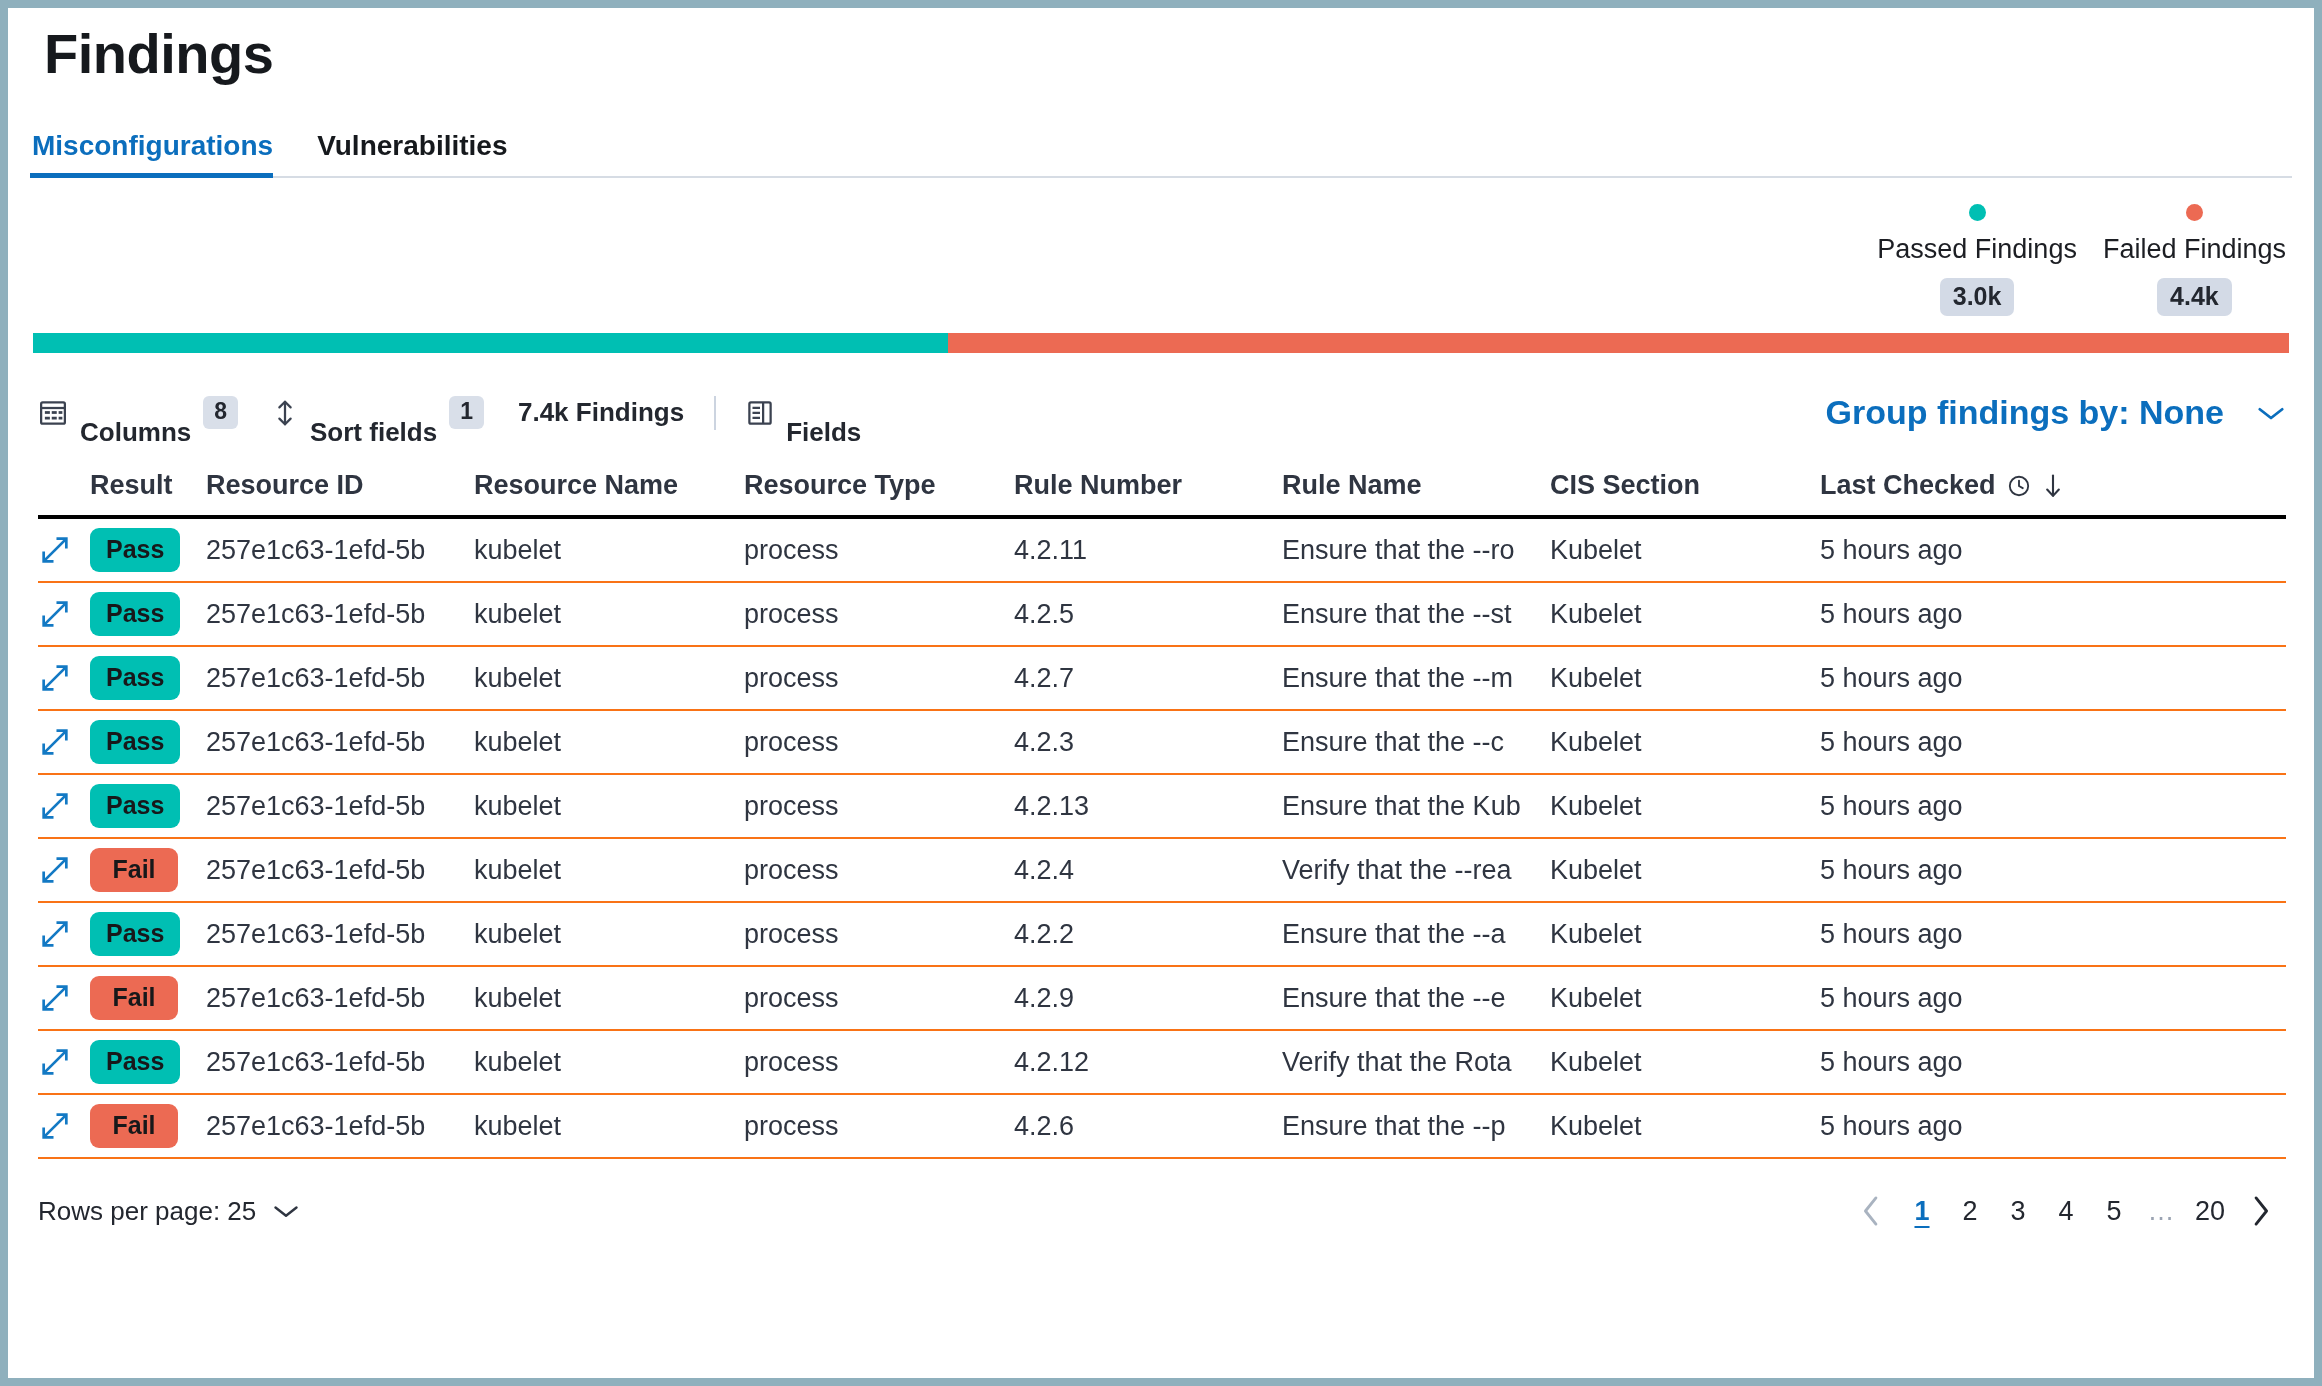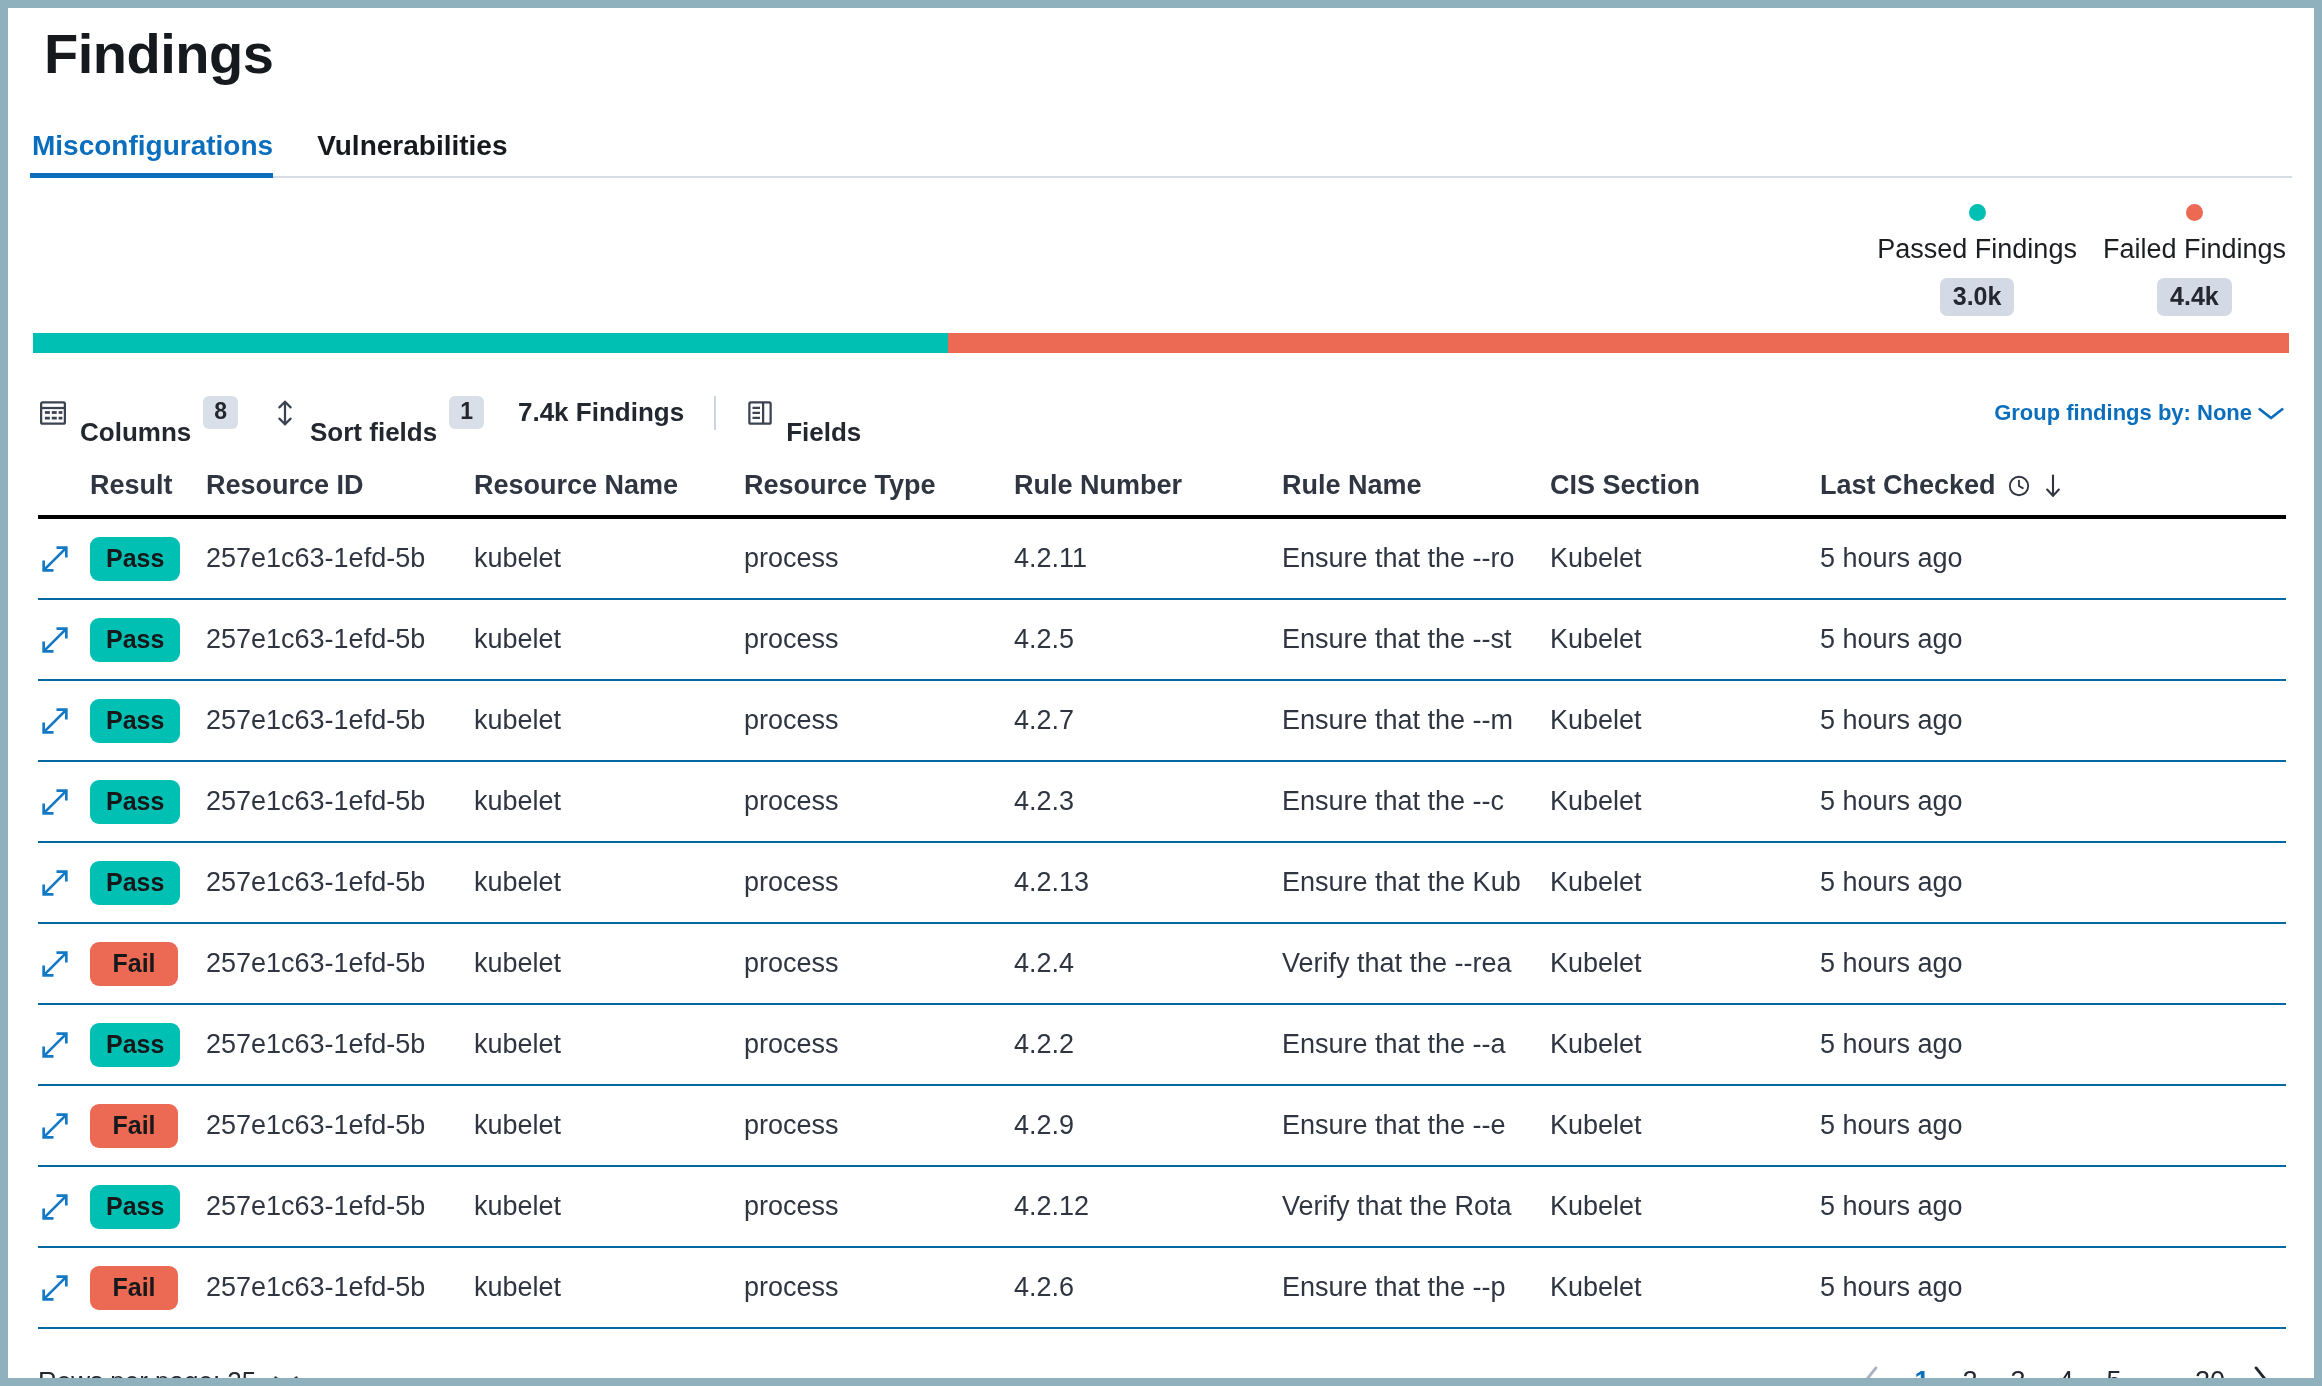--- a/index.html
+++ b/index.html
@@ -115,26 +115,26 @@
     color: #23272f;
     background: #d9dfe9;
     border-radius: 6px;
     padding: 2px 11px 3px 11px;
     line-height: 1.2;
   }
   .tb-static { font-size: 26px; font-weight: bold; color: #23272f; margin-right: 30px; white-space: nowrap; }
   .tb-divider { width: 2px; height: 34px; background: #ccd4e0; margin-right: 30px; }
   .tb-spacer { flex: 1 1 auto; }
   .group-by {
-    font-size: 22px;
+    font-size: 34px;
     font-weight: bold;
     color: #0b6ebd;
     display: flex;
     align-items: center;
-    gap: 4px;
+    gap: 32px;
     cursor: pointer;
     white-space: nowrap;
   }
 
   
   .table { width: 100%; padding: 0 28px 0 30px; margin-top: 22px; }
   .trow { display: flex; align-items: center; }
   .thead {
     border-bottom: 4px solid #000000;
     padding-bottom: 14px;
@@ -143,22 +143,22 @@
     font-size: 27px;
     font-weight: bold;
     color: #2f3541;
     white-space: nowrap;
     overflow: hidden;
     display: flex;
     align-items: center;
     gap: 10px;
   }
   .tbody-row {
-    border-bottom: 2px solid #0369a1;
-    height: 81px;
+    border-bottom: 2px solid #f97316;
+    height: 64px;
   }
   .td {
     font-size: 27px;
     color: #2f3541;
     white-space: nowrap;
     overflow: hidden;
     text-overflow: clip;
   }
 
   

